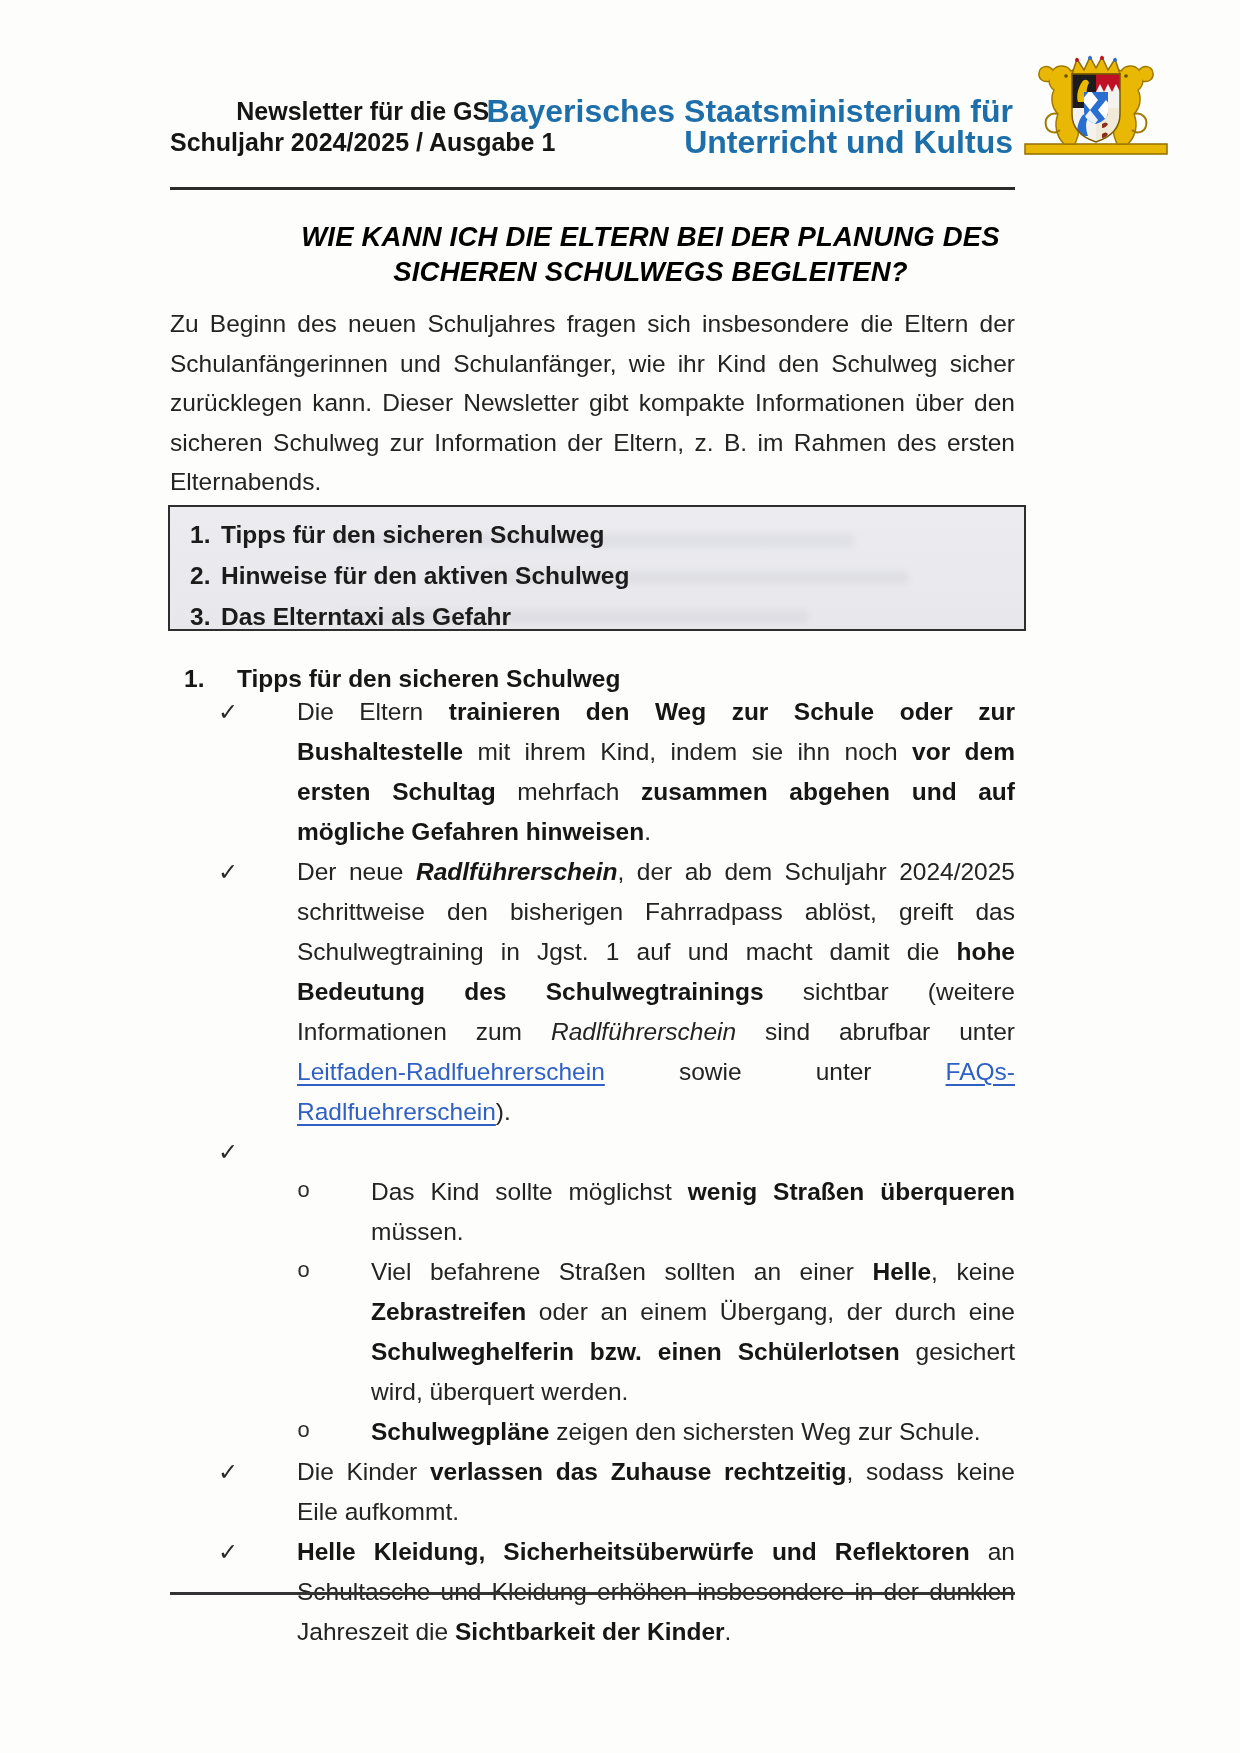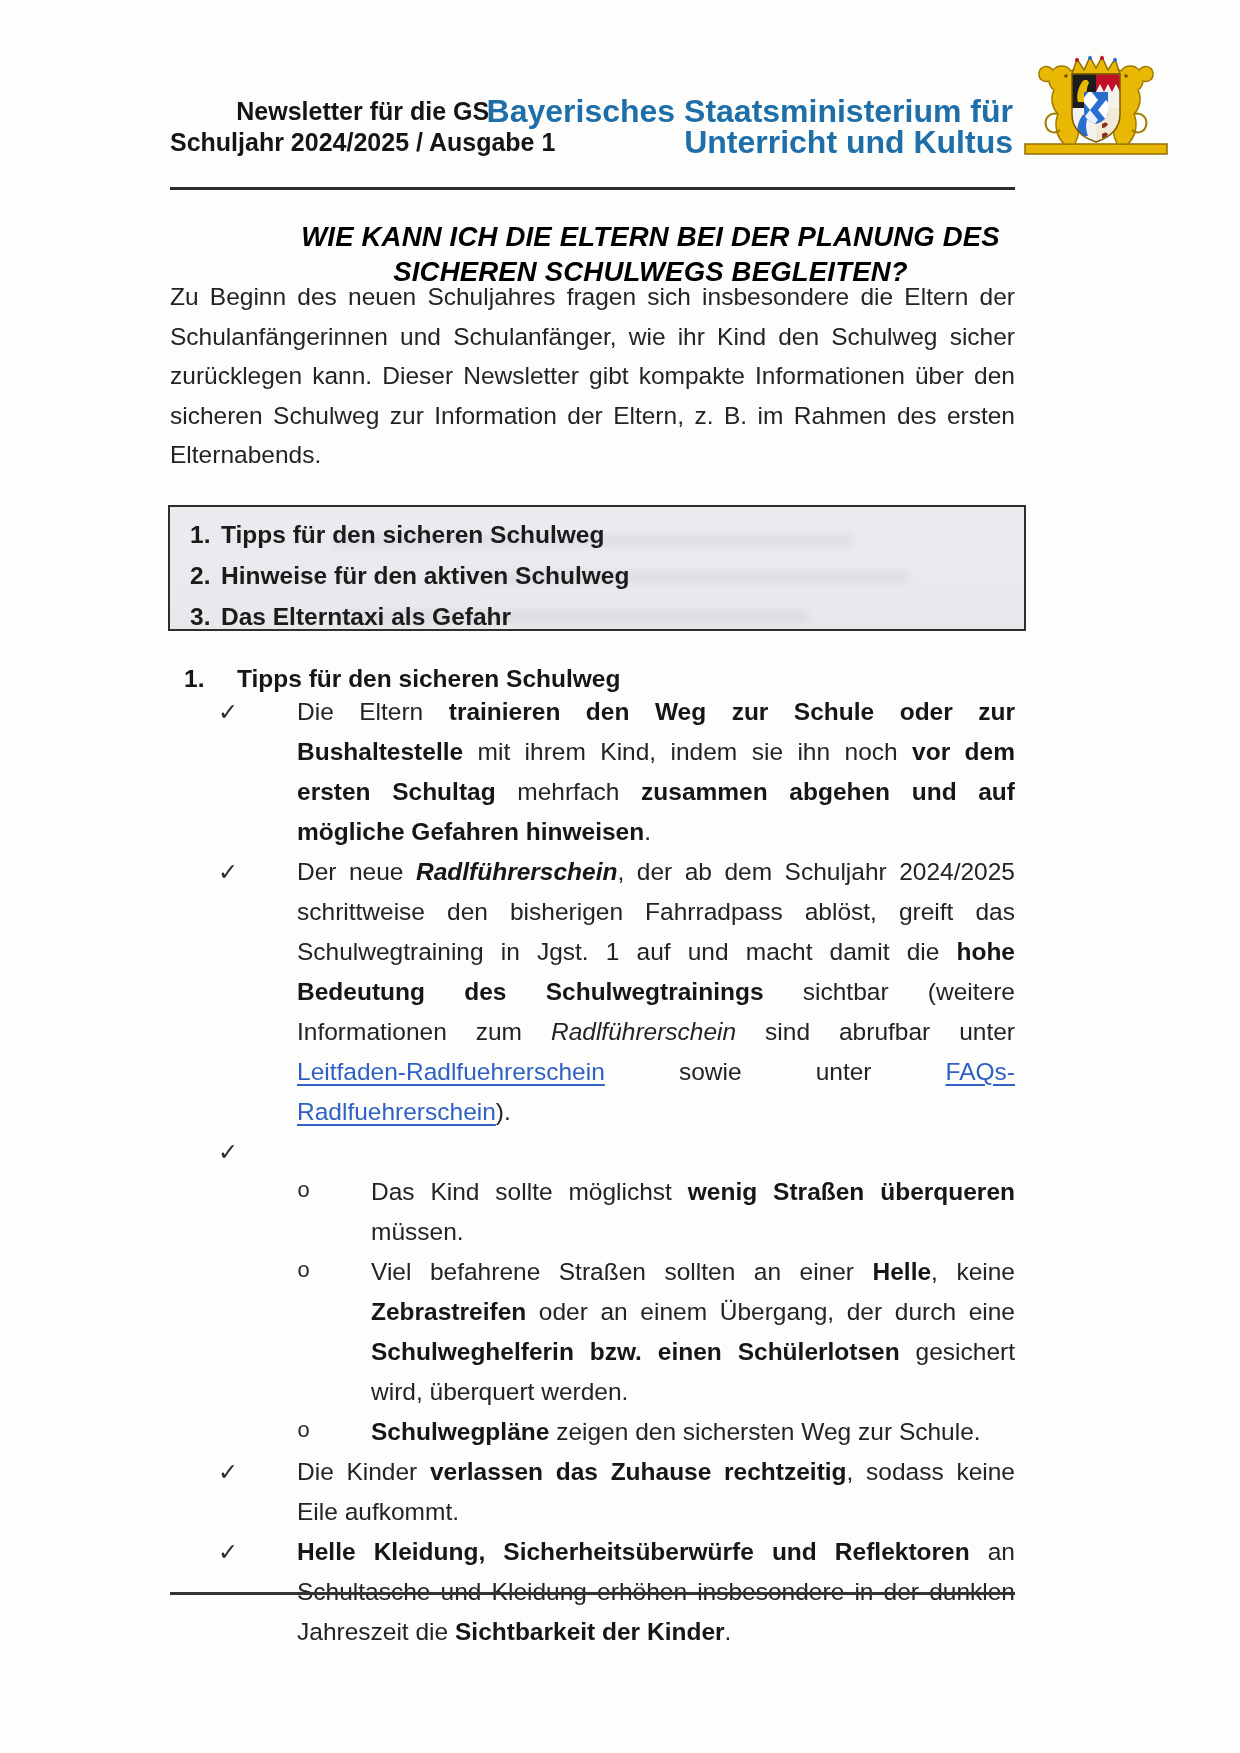--- a/index.html
+++ b/index.html
@@ -71,21 +71,21 @@
     font-style: italic;
     line-height: 35px;
     color: #000000;
     letter-spacing: 0.2px;
   }
 
   
   .intro {
     position: absolute;
     left: 170px;
-    top: 277px;
+    top: 304px;
     width: 845px;
     margin: 0;
     font-size: 24.5px;
     line-height: 39.5px;
     text-align: justify;
     text-align-last: left;
     color: #232323;
   }
 
   

